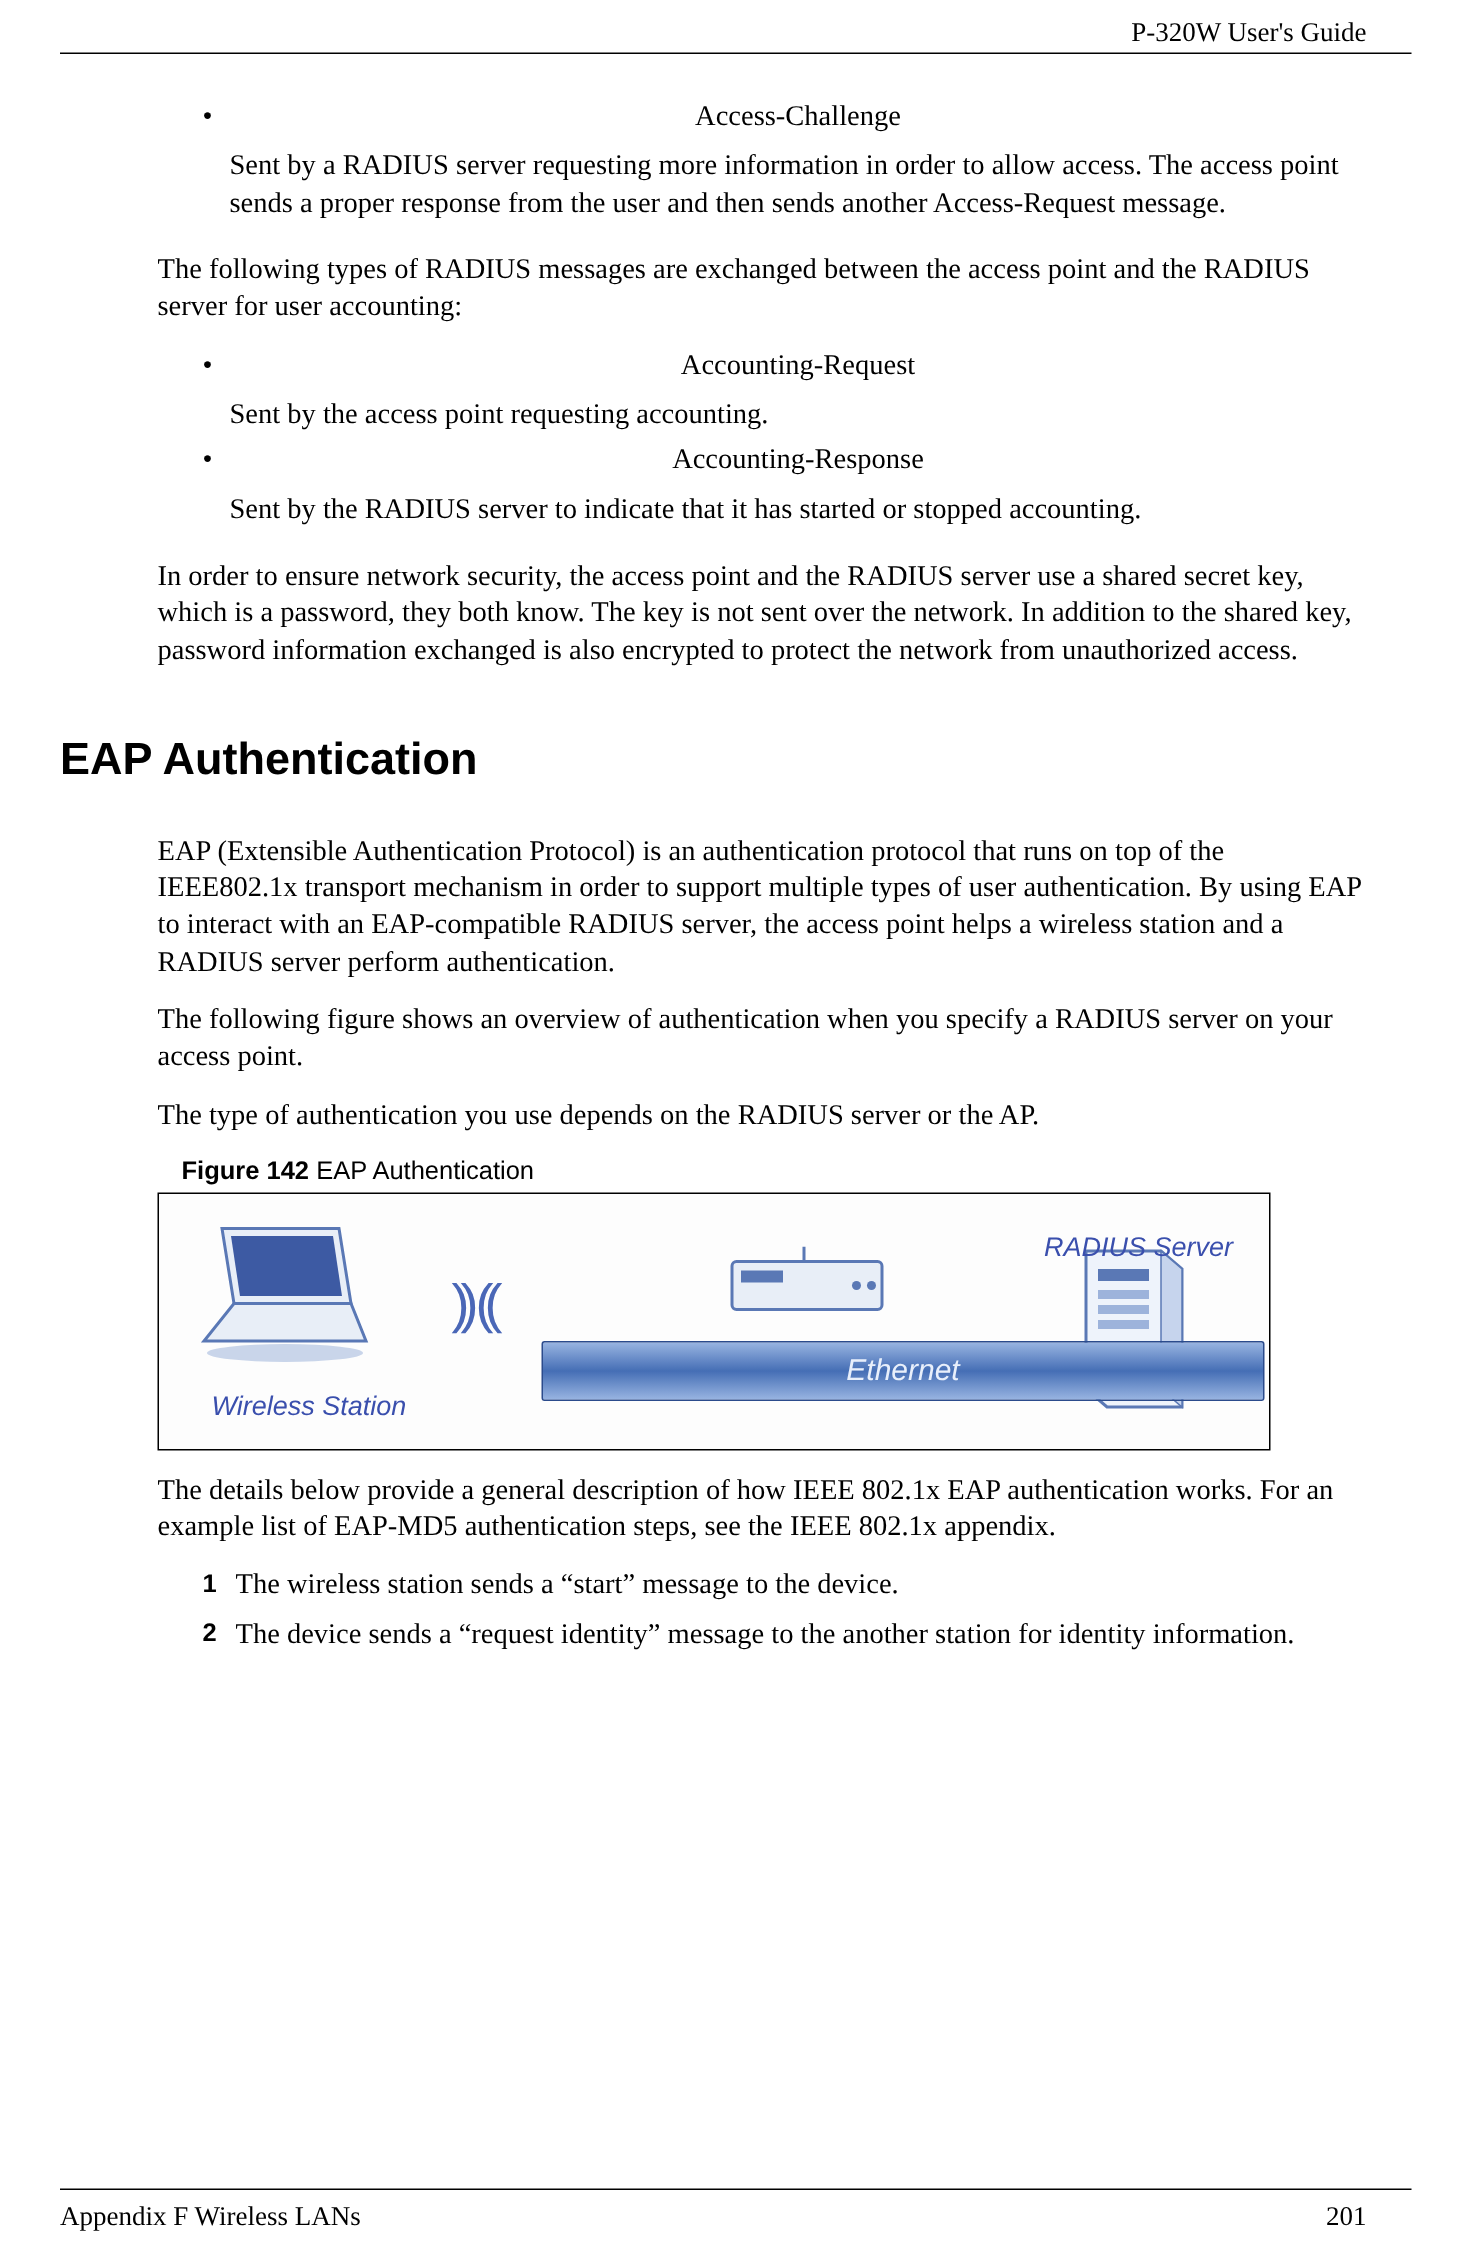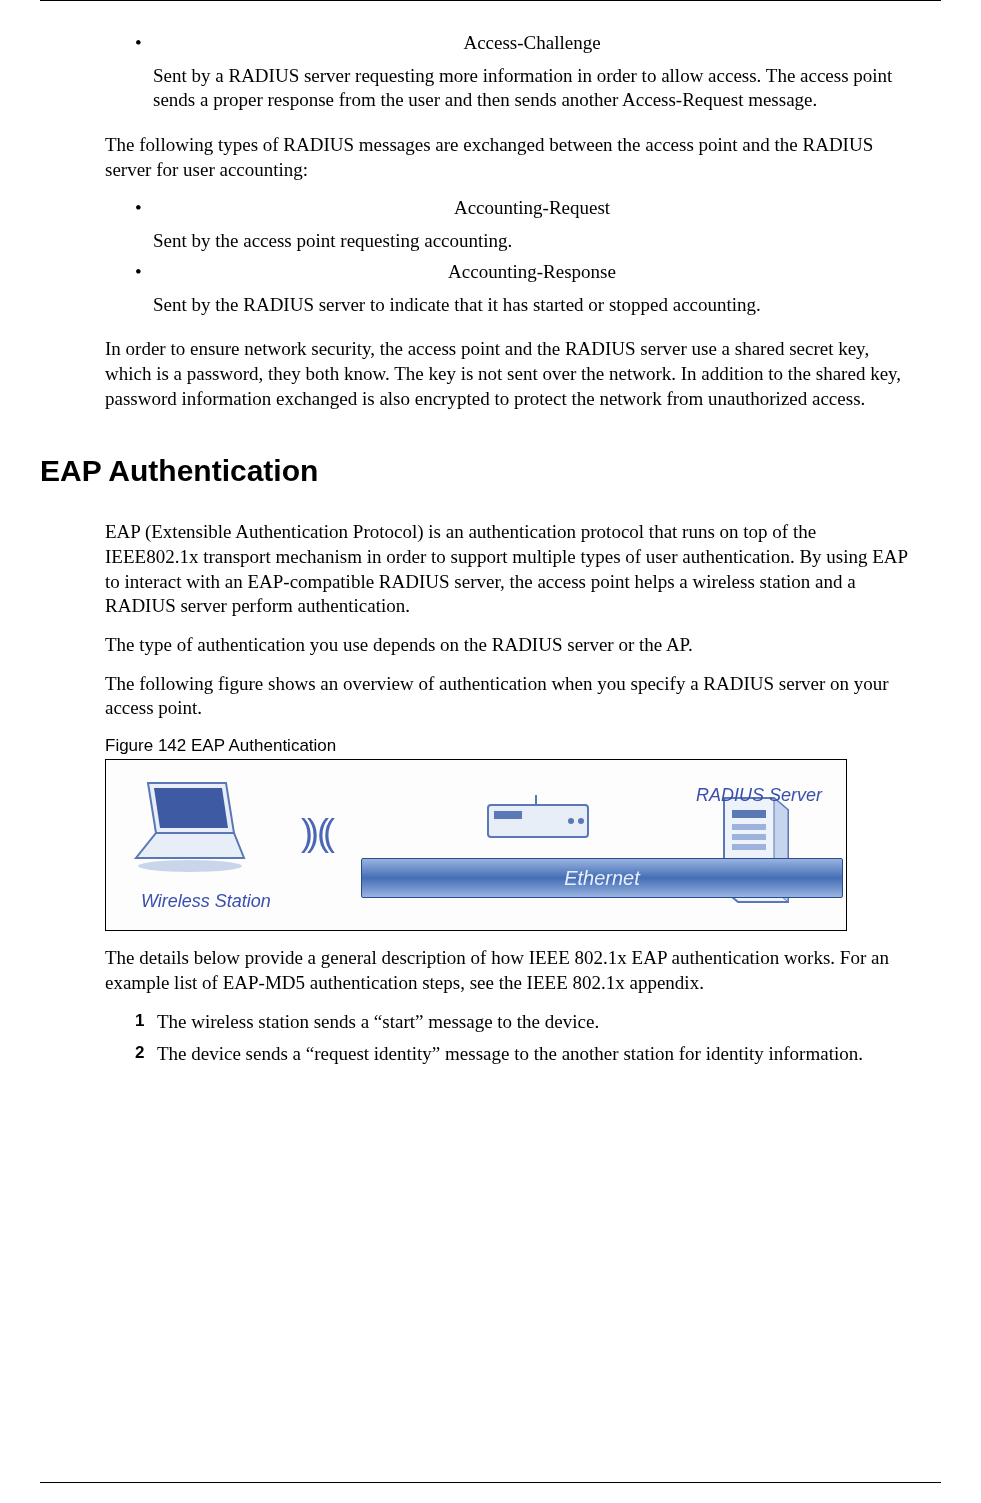--- a/index.html
+++ b/index.html
@@ -40,21 +40,21 @@
       font-family: Arial, Helvetica, sans-serif;
       font-weight: bold;
       font-size: 30px;
       margin: 40px 0 30px -65px;
     }
     .figcap {
       font-family: Arial, Helvetica, sans-serif;
       font-size: 17px;
       margin: 10px 0 2px 0;
     }
-    .figcap b { font-weight: normal; }
+    .figcap b { font-weight: bold; margin-left: 16px; }
     .figure-box {
       border: 1.5px solid #000;
       width: 740px;
       height: 170px;
       position: relative;
       background: #fdfdfd;
       margin-bottom: 15px;
     }
     .laptop {
       position: absolute;
@@ -118,20 +118,21 @@
       border: none;
       border-top: 1.5px solid #000;
       margin: 0 0 6px 0;
     }
     .footer-row { display: flex; justify-content: space-between; font-size: 18px; padding: 0 30px 0 0;}
   </style>
 </head>
 <body>
 
 <div class="page">
+  <div class="header-right">P-320W User's Guide</div>
   <hr class="topline">
 
   <div class="content">
 
     <div class="bullet-block">
       <div class="bullet-row">
         <div class="bullet-marker">•</div>
         <div class="bullet-text">Access-Challenge</div>
       </div>
       <div class="bullet-desc">Sent by a RADIUS server requesting more information in order to allow access. The access point sends a proper response from the user and then sends another Access-Request message.</div>
@@ -150,22 +151,22 @@
         <div class="bullet-text">Accounting-Response</div>
       </div>
       <div class="bullet-desc">Sent by the RADIUS server to indicate that it has started or stopped accounting.</div>
     </div>
 
     <p class="para">In order to ensure network security, the access point and the RADIUS server use a shared secret key, which is a password, they both know. The key is not sent over the network. In addition to the shared key, password information exchanged is also encrypted to protect the network from unauthorized access.</p>
 
     <h1 class="section">EAP Authentication</h1>
 
     <p class="para">EAP (Extensible Authentication Protocol) is an authentication protocol that runs on top of the IEEE802.1x transport mechanism in order to support multiple types of user authentication. By using EAP to interact with an EAP-compatible RADIUS server, the access point helps a wireless station and a RADIUS server perform authentication.</p>
+    <p class="para">The following figure shows an overview of authentication when you specify a RADIUS server on your access point.</p>
     <p class="para">The type of authentication you use depends on the RADIUS server or the AP.</p>
-    <p class="para">The following figure shows an overview of authentication when you specify a RADIUS server on your access point.</p>
 
     <div class="figcap">
       <b>Figure 142</b><span>   EAP Authentication</span>
     </div>
 
     <div class="figure-box">
       <svg class="laptop" viewBox="0 0 120 95">
         <polygon points="22,5 100,5 108,55 30,55" fill="#e8eef7" stroke="#5a78b5" stroke-width="2"></polygon>
         <polygon points="28,10 96,10 102,50 34,50" fill="#3d5aa3"></polygon>
         <polygon points="30,55 108,55 118,80 10,80" fill="#e8eef7" stroke="#5a78b5" stroke-width="2"></polygon>
@@ -210,14 +211,18 @@
       <div class="ol-row">
         <div class="ol-num">2</div>
         <div class="ol-text">The device sends a “request identity” message to the another station for identity information.</div>
       </div>
     </div>
 
   </div>
 
   <div class="footer">
     <hr class="botline">
+    <div class="footer-row">
+      <span>Appendix F Wireless LANs</span>
+      <span>201</span>
+    </div>
   </div>
 </div>
 
 </body></html>

